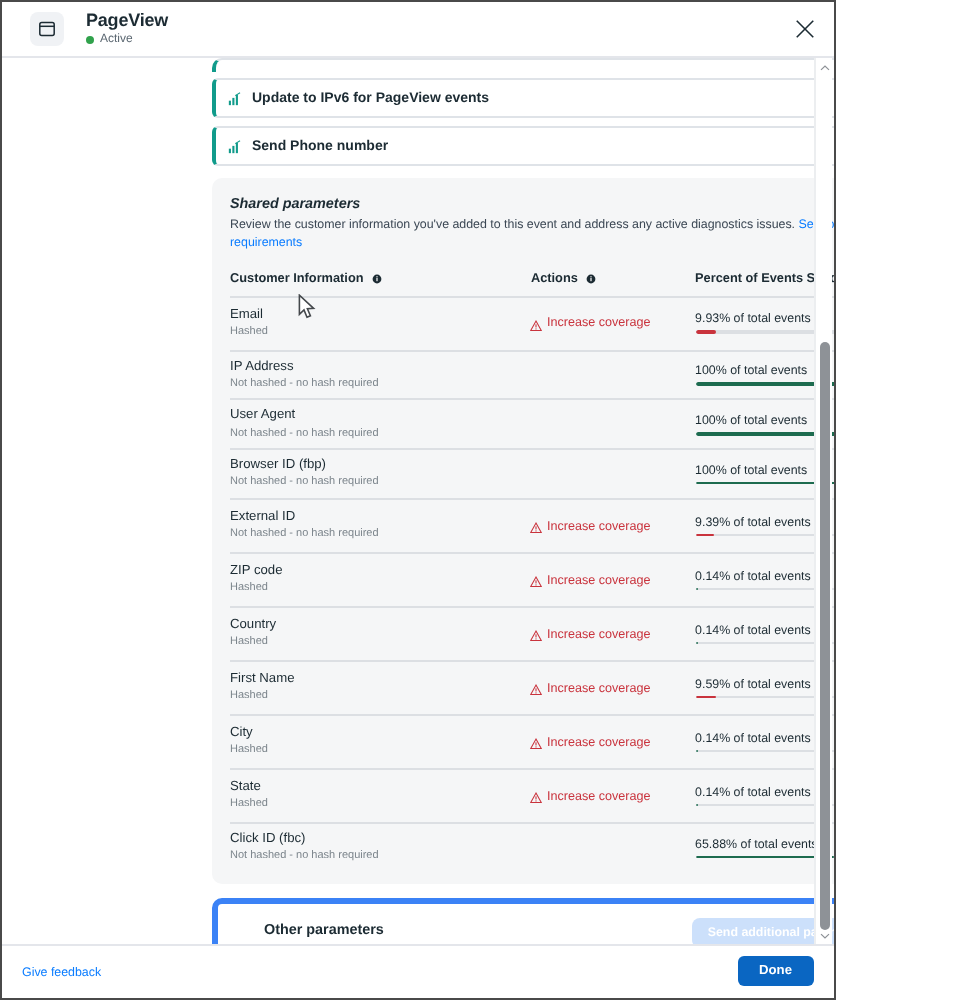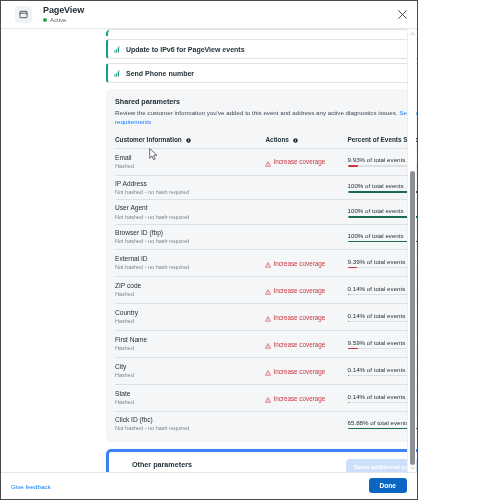--- a/index.html
+++ b/index.html
@@ -142,20 +142,21 @@
     background: #f5f6f7;
     border-radius: 5px;
     padding: 8px 9px 6px 9px;
     box-sizing: border-box;
   }
   .sp-title {
     font-size: 7.2px;
     font-weight: bold;
     color: #1c2b33;
     margin-bottom: 3px;
+    font-style: italic;
   }
   .sp-desc {
     font-size: 6.2px;
     line-height: 1.42;
     color: #3b4754;
   }
   .sp-desc a {
     color: #0a7cff;
     text-decoration: none;
   }

